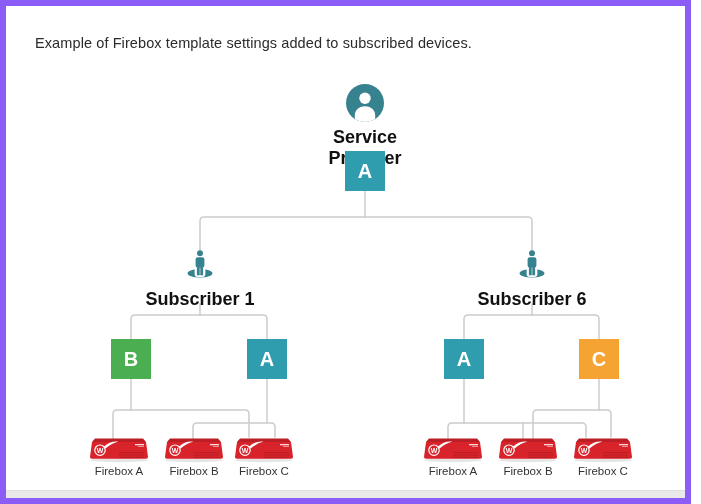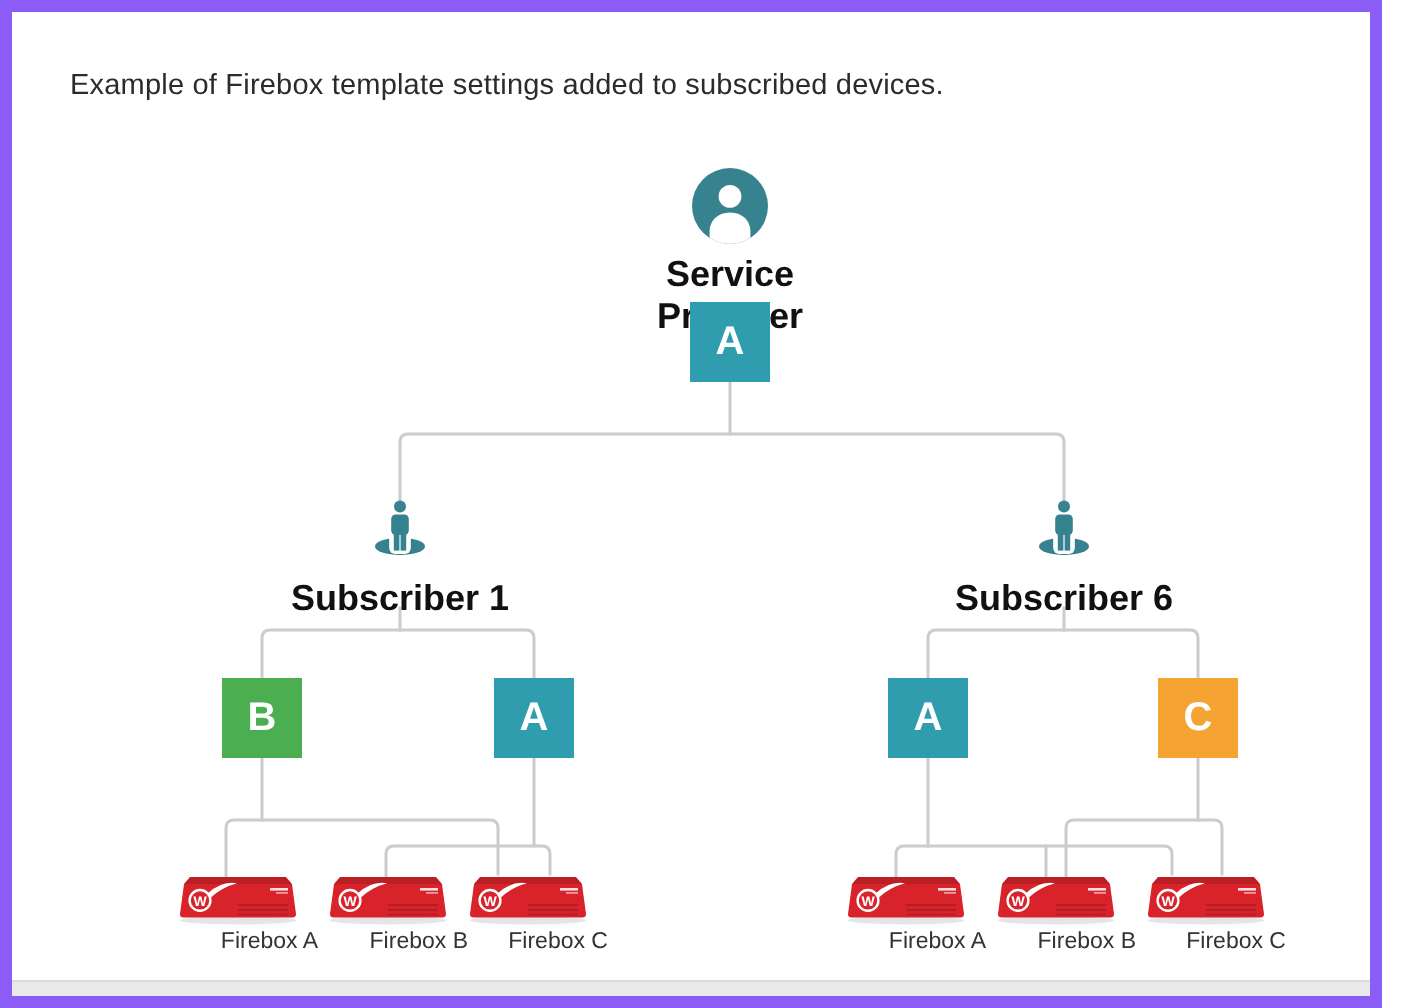--- a/index.html
+++ b/index.html
@@ -18,21 +18,21 @@
   }
   .tpl-box{
     position:absolute;width:40px;height:40px;display:flex;align-items:center;justify-content:center;
     color:#fff;font-size:20px;font-weight:700;
   }
   .tpl-teal{background:var(--teal);}
   .tpl-green{background:var(--green);}
   .tpl-orange{background:var(--orange);}
   .icon-wrap{position:absolute;}
   .fb-label{
-    position:absolute;font-size:11.5px;color:#333;text-align:right;width:80px;
+    position:absolute;font-size:11.5px;color:#333;text-align:center;width:80px;
     transform:translateX(-50%);top:459px;
   }
   .hscrollbar{
     position:absolute;left:0;right:0;bottom:0;height:7px;background:#e9e9e9;border-top:1px solid #dcdcdc;
   }
 </style>
 </head>
 <body>
 
 <div id="canvas">

